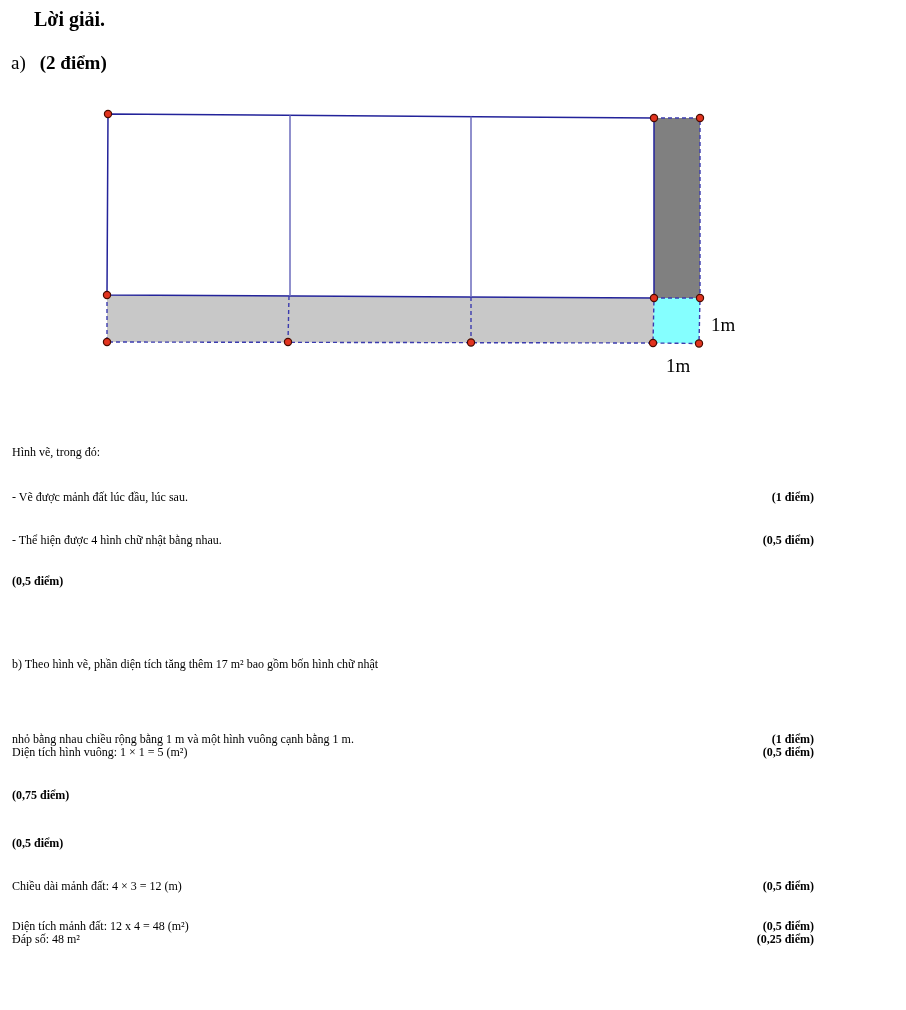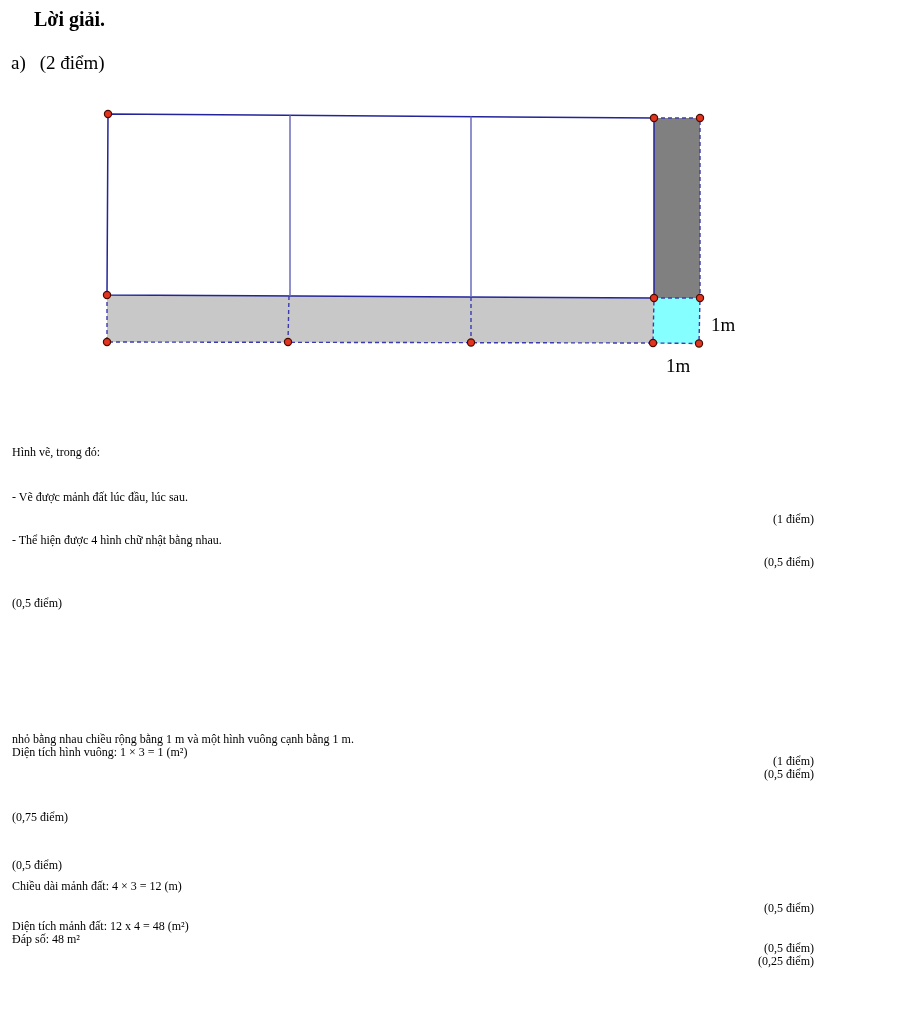--- a/index.html
+++ b/index.html
@@ -13,21 +13,21 @@
   }
   .title{
     position:absolute;left:34px;top:8px;
     font-size:20px;font-weight:bold;
   }
   .part-a{
     position:absolute;left:11px;top:52px;
     font-size:19px;
   }
   .part-a .pts{margin-left:14px;}
-  .pts{font-weight:normal;white-space:nowrap;margin-top:22px;}
+  .pts{font-weight:bold;white-space:nowrap;}
   .row{
     position:absolute;left:12px;right:16px;
     display:flex;justify-content:space-between;align-items:flex-start;
     font-size:12px;line-height:23px;
   }
   .row .txt{padding-right:10px;}
   .diagram{
     position:absolute;left:0;top:0;
   }
   .dim-label{
@@ -91,27 +91,30 @@
     <span class="pts">(1 điểm)</span>
   </div>
   <div class="row" style="top:529px">
     <span class="txt">- Thể hiện được 4 hình chữ nhật bằng nhau.</span>
     <span class="pts">(0,5 điểm)</span>
   </div>
   <div class="row" style="top:570px">
     <span class="pts">(0,5 điểm)</span>
   </div>
 
+  <div class="row" style="top:653px">
+    <span class="txt">b) Theo hình vẽ, phần diện tích tăng thêm 17 m² bao gồm bốn hình chữ nhật</span>
+  </div>
   <div class="row" style="top:728px">
     <span class="txt">nhỏ bằng nhau chiều rộng bằng 1 m và một hình vuông cạnh bằng 1 m.</span>
     <span class="pts">(1 điểm)</span>
   </div>
 
   <div class="row" style="top:741px">
-    <span class="txt">Diện tích hình vuông: 1 × 3 = 1 (m²)</span>
+    <span class="txt">Diện tích hình vuông: 1 × 1 = 5 (m²)</span>
     <span class="pts">(0,5 điểm)</span>
   </div>
   <div class="row" style="top:784px">
     <span class="pts">(0,75 điểm)</span>
   </div>
   <div class="row" style="top:832px">
     <span class="pts">(0,5 điểm)</span>
   </div>
   <div class="row" style="top:875px">
     <span class="txt">Chiều dài mảnh đất: 4 × 3 = 12 (m)</span>

